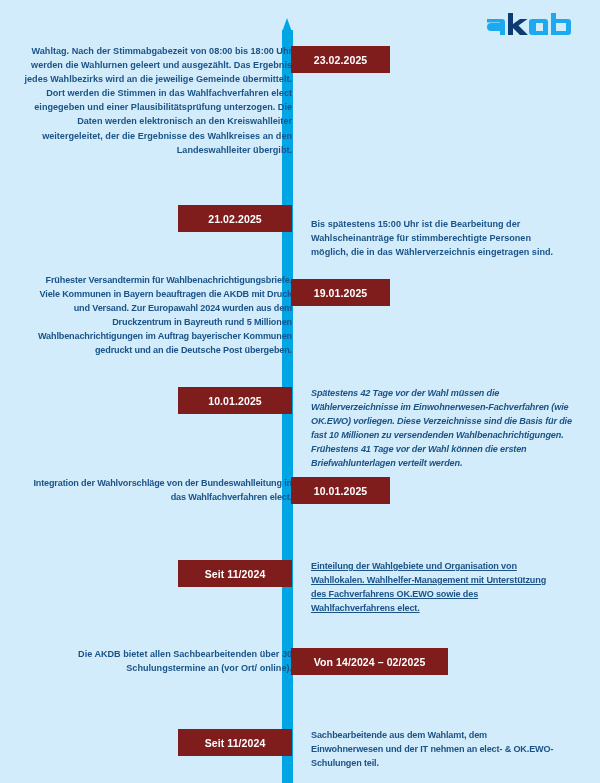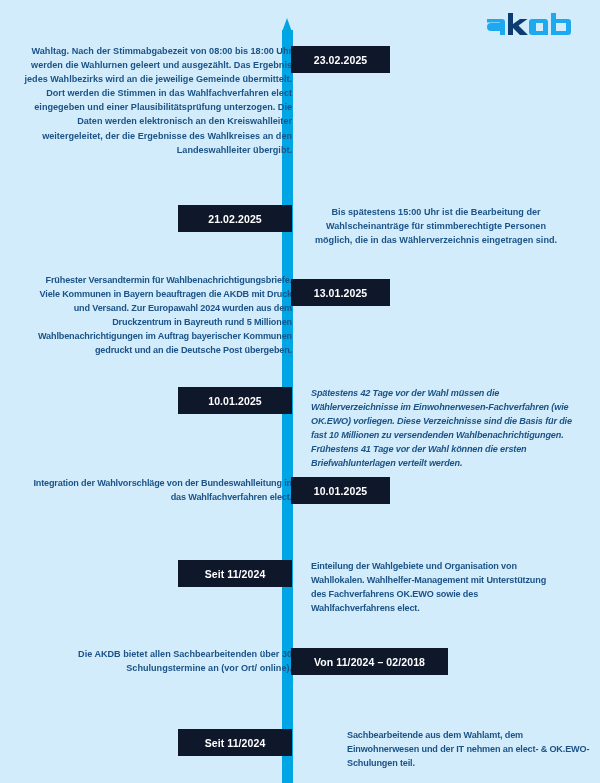--- a/index.html
+++ b/index.html
@@ -51,21 +51,21 @@
   
   .row {
     position: absolute;
     left: 0;
     width: 600px;
     z-index: 2;
   }
 
   .datebox {
     position: absolute;
-    background: #0f172a;
+    background: #7f1d1d;
     color: #ffffff;
     font-size: 10.5px;
     font-weight: 600;
     letter-spacing: .1px;
     display: flex;
     align-items: center;
     justify-content: center;
     height: 27px;
     z-index: 3;
   }
@@ -89,27 +89,27 @@
   #row-1 { top: 46px;  }
   #row-2 { top: 205px; }
   #row-3 { top: 279px; }
   #row-4 { top: 387px; }
   #row-5 { top: 477px; }
   #row-6 { top: 560px; }
   #row-7 { top: 648px; }
   #row-8 { top: 729px; }
 
   #row-1 .para.left  { top: -2px; width: 270px; }
-  #row-2 .para.right { top: 0px;  width: 250px; text-align: center; }
+  #row-2 .para.right { top: 12px;  width: 250px; }
   #row-3 .para.left  { top: -6px; width: 265px; }
   #row-4 .para.right { top: -1px; width: 268px; font-style: italic; }
   #row-5 .para.left  { top: -1px; width: 265px; }
-  #row-6 .para.right { top: -1px; width: 248px; }
+  #row-6 .para.right { top: -1px; width: 248px; text-decoration: underline; }
   #row-7 .para.left  { top: -1px; width: 265px; }
-  #row-8 .para.right { top: -1px; width: 250px; margin-left: 36px; }
+  #row-8 .para.right { top: -1px; width: 250px; }
 </style>
 </head>
 <body>
 
 <div class="logo">
   <svg viewBox="0 0 184 52" width="92" height="26" aria-hidden="true">
 
     <path d="M2 14 h30 a6 6 0 0 1 6 6 v26 h-10 v-8 h-18 a8 8 0 0 1 0 -16 h18 v-1 h-26 z
              M10 30 h18 v5 h-18 a2.5 2.5 0 0 1 0 -5 z" fill="#1ca9f0"></path>
 
@@ -131,39 +131,39 @@
   <div class="datebox right">23.02.2025</div>
 </div>
 
 <div class="row" id="row-2">
   <div class="datebox left">21.02.2025</div>
   <div class="para right">Bis spätestens 15:00 Uhr ist die Bearbeitung der Wahlscheinanträge für stimmberechtigte Personen möglich, die in das Wählerverzeichnis eingetragen sind.</div>
 </div>
 
 <div class="row" id="row-3">
   <div class="para left tight">Frühester Versandtermin für Wahlbenachrichtigungsbriefe. Viele Kommunen in Bayern beauftragen die AKDB mit Druck und Versand. Zur Europawahl 2024 wurden aus dem Druckzentrum in Bayreuth rund 5 Millionen Wahlbenachrichtigungen im Auftrag bayerischer Kommunen gedruckt und an die Deutsche Post übergeben.</div>
-  <div class="datebox right">13.01.2025</div>
+  <div class="datebox right">19.01.2025</div>
 </div>
 
 <div class="row" id="row-4">
   <div class="datebox left">10.01.2025</div>
   <div class="para right tight">Spätestens 42 Tage vor der Wahl müssen die Wählerverzeichnisse im Einwohnerwesen-Fachverfahren (wie OK.EWO) vorliegen. Diese Verzeichnisse sind die Basis für die fast 10 Millionen zu versendenden Wahlbenachrichtigungen. Frühestens 41 Tage vor der Wahl können die ersten Briefwahlunterlagen verteilt werden.</div>
 </div>
 
 <div class="row" id="row-5">
   <div class="para left tight">Integration der Wahlvorschläge von der Bundeswahlleitung in das Wahlfachverfahren elect.</div>
   <div class="datebox right">10.01.2025</div>
 </div>
 
 <div class="row" id="row-6">
   <div class="datebox left">Seit 11/2024</div>
   <div class="para right tight">Einteilung der Wahlgebiete und Organisation von Wahllokalen. Wahlhelfer-Management mit Unterstützung des Fachverfahrens OK.EWO sowie des Wahlfachverfahrens elect.</div>
 </div>
 
 <div class="row" id="row-7">
   <div class="para left">Die AKDB bietet allen Sachbearbeitenden über 30 Schulungstermine an (vor Ort/ online).</div>
-  <div class="datebox right wide">Von 11/2024 – 02/2018</div>
+  <div class="datebox right wide">Von 14/2024 – 02/2025</div>
 </div>
 
 <div class="row" id="row-8">
   <div class="datebox left">Seit 11/2024</div>
   <div class="para right tight">Sachbearbeitende aus dem Wahlamt, dem Einwohnerwesen und der IT nehmen an elect- &amp; OK.EWO-Schulungen teil.</div>
 </div>
 
 </body></html>

